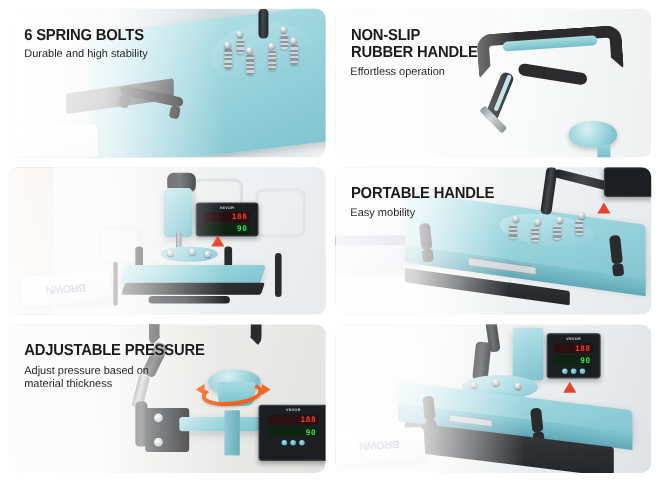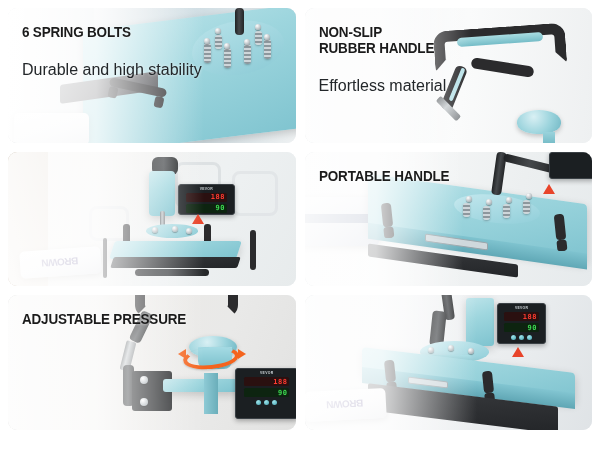--- a/index.html
+++ b/index.html
@@ -50,22 +50,22 @@
     font-size:14.5px;
     line-height:1.12;
     letter-spacing:-0.2px;
     color:#1b1b1b;
     transform:scaleX(.93);
     transform-origin:left center;
     white-space:pre-line;
     text-shadow:0 0 3px rgba(255,255,255,.75);
   }
   .subtitle{
-    margin-top:20px;
-    font-size:16px;
+    margin-top:4px;
+    font-size:10px;
     line-height:1.25;
     color:#23272a;
     white-space:pre-line;
     text-shadow:0 0 3px rgba(255,255,255,.7);
   }
   
   .teal-plate{
     position:absolute;
     background:linear-gradient(160deg,#bde4ea 0%,#9ed6de 40%,#7ec3cf 100%);
     box-shadow:0 3px 8px rgba(0,0,0,.18);
@@ -219,21 +219,21 @@
       <div style="position:absolute;left:52.5%;top:44%;width:4px;height:26%;background:#b9e2e8;border-radius:3px;transform:rotate(22deg);"></div>
       <div style="position:absolute;left:58%;top:40%;width:22%;height:11px;background:#2b2b2d;border-radius:6px;transform:rotate(9deg);"></div>
       <div class="rod" style="left:45%;top:72%;width:10%;height:7px;transform:rotate(45deg);"></div>
       <div class="knob" style="left:74%;top:76%;width:44px;height:24px;border-radius:50% 50% 45% 45%;"></div>
       <div style="position:absolute;left:83%;top:92%;width:12px;height:10%;background:linear-gradient(180deg,#9ad3dc,#72b9c5);"></div>
     </div>
     <div class="scrim" style="width:58%;"></div>
     <div class="caption">
       <div class="title">NON-SLIP
 RUBBER HANDLE</div>
-      <div class="subtitle">Effortless material</div>
+      <div class="subtitle">Effortless operation</div>
     </div>
   </div>
 
   <div class="panel p3">
     <div class="bg bg-p3">
       <div style="position:absolute;left:0;top:0;width:14%;height:100%;background:linear-gradient(180deg,#cdbfae,#e7ddd2);"></div>
 
       <div style="position:absolute;left:58%;top:8%;width:16%;height:34%;border:3px solid #d6dadd;border-radius:8px;opacity:.7;"></div>
       <div style="position:absolute;left:78%;top:14%;width:16%;height:34%;border:3px solid #dce0e3;border-radius:8px;opacity:.6;"></div>
       <div style="position:absolute;left:28%;top:40%;width:14%;height:26%;border:3px solid #dde1e4;border-radius:8px;opacity:.6;"></div>
@@ -289,20 +289,21 @@
       <div class="ctrl-panel" style="left:85%;top:0;width:16%;height:20%;"></div>
       <div class="warn-tri" style="left:83%;top:24%;"></div>
 
       <div class="blk-handle" style="left:27%;top:38%;width:10px;height:24px;border-radius:4px;transform:rotate(-6deg);"></div>
       <div class="blk-handle" style="left:87%;top:46%;width:10px;height:26px;border-radius:4px;transform:rotate(-6deg);"></div>
       <div style="position:absolute;left:42%;top:64%;width:22%;height:6%;background:#cfd8dc;border:1px solid #9aa5aa;border-radius:2px;transform:skewY(8deg);"></div>
     </div>
     <div class="scrim" style="width:55%;"></div>
     <div class="caption">
       <div class="title">PORTABLE HANDLE</div>
+      <div class="subtitle">Easy mobility</div>
     </div>
   </div>
 
   <div class="panel p5">
     <div class="bg bg-p5">
 
       <div style="position:absolute;left:44%;top:-10%;width:36%;height:26%;border:10px solid #2b2b2d;border-radius:12px;border-bottom-color:transparent;"></div>
       <div class="blk-arm" style="left:44%;top:12%;width:12px;height:24%;transform:rotate(26deg);"></div>
       <div class="rod" style="left:40%;top:34%;width:10px;height:22%;transform:rotate(14deg);"></div>
       <div class="blk-arm" style="left:40%;top:52%;width:11px;height:30%;"></div>
@@ -325,20 +326,22 @@
         <div class="ctrl-btns">
             <i></i>
             <i></i>
             <i></i>
           </div>
       </div>
     </div>
     <div class="scrim"></div>
     <div class="caption">
       <div class="title">ADJUSTABLE PRESSURE</div>
+      <div class="subtitle">Adjust pressure based on
+material thickness</div>
     </div>
   </div>
 
   <div class="panel p6">
     <div class="bg bg-p6">
 
       <div class="blk-arm" style="left:48%;top:-4%;width:10px;height:22%;transform:rotate(-8deg);"></div>
       <div class="blk-arm" style="left:44%;top:12%;width:14px;height:26%;transform:rotate(6deg);"></div>
       <div class="teal-plate" style="left:56%;top:2%;width:10%;height:36%;border-radius:3px;"></div>
       <div class="ctrl-panel" style="left:67%;top:6%;width:17%;height:30%;">

